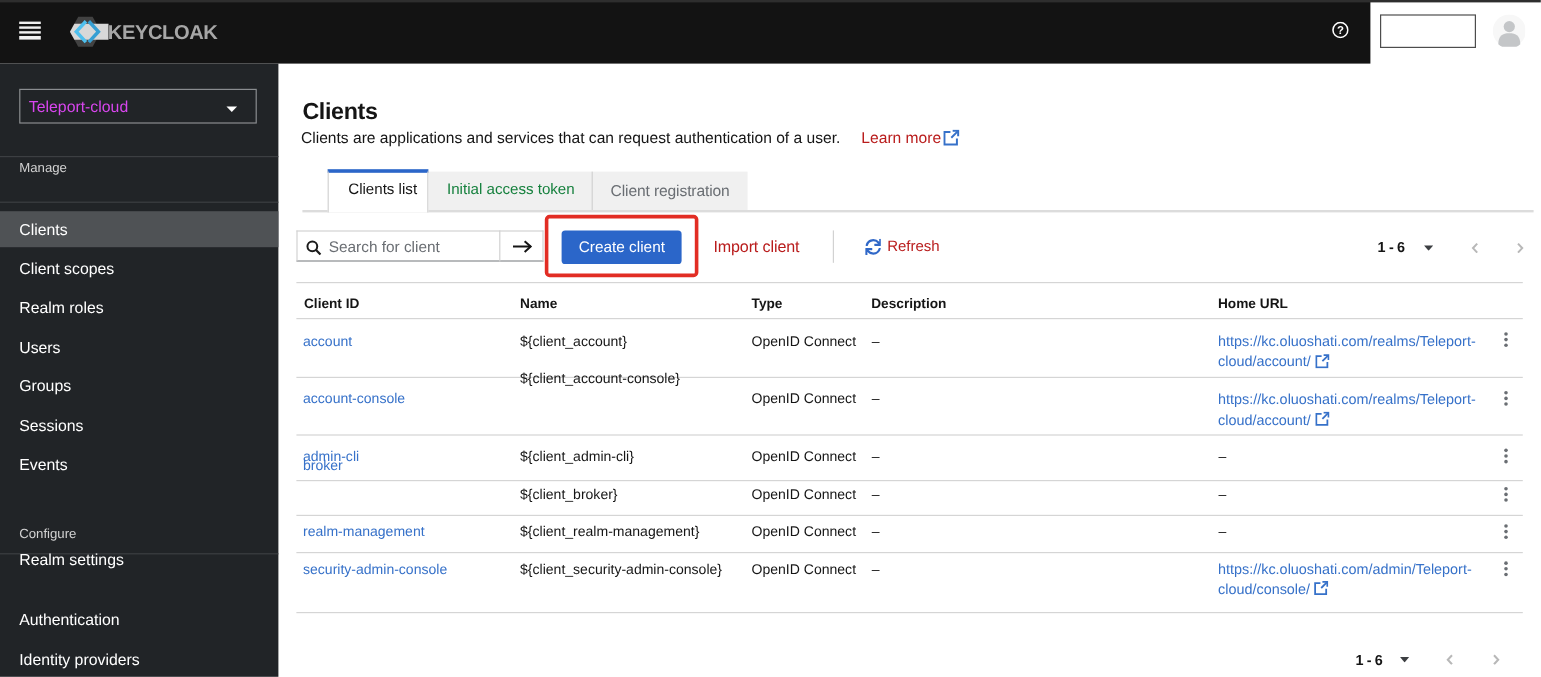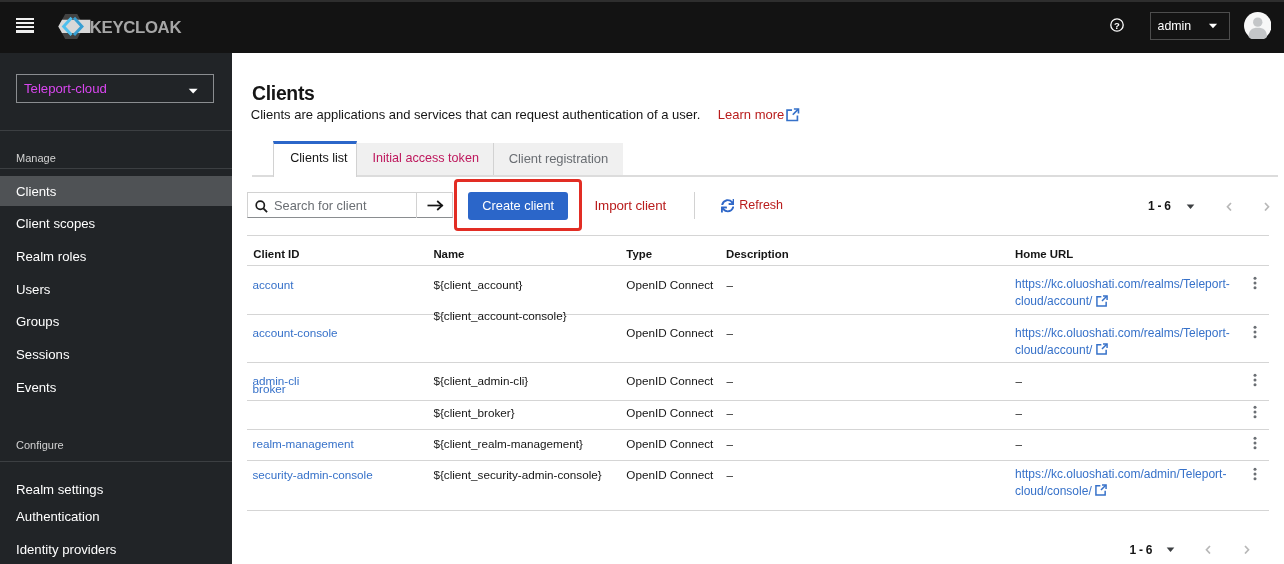--- a/index.html
+++ b/index.html
@@ -1,20 +1,20 @@
 <!DOCTYPE html>
 <html><head>
 <meta charset="utf-8">
 <style>
   * { margin:0; padding:0; box-sizing:border-box; }
   html,body { width:1284px; height:564px; }
   body { font-family:"Liberation Sans",sans-serif; position:relative; background:#fff; overflow:hidden; }
   .abs { position:absolute; }
   .lnk { color:#b91c1c; }
-  .hdr { position:absolute; left:0; top:0; width:1284px; height:53px; background:#131313; }
+  .hdr { position:absolute; left:0; top:0; width:1142px; height:53px; background:#131313; }
   .sbar { position:absolute; left:0; top:53px; width:231.5px; height:511px; background:#212427; }
   .navitem { position:absolute; left:16px; color:#fff; font-size:13.2px; line-height:13px; }
   .seclbl { position:absolute; left:16px; color:#d2d2d2; font-size:11px; line-height:11px; }
   .sline { position:absolute; left:0; width:231.5px; height:1px; background:#3c3f42; }
   .rowline { position:absolute; left:246.5px; width:1022px; height:1px; background:#d5d5d5; }
   .thd { position:absolute; font-size:11.4px; line-height:12px; font-weight:bold; color:#151515; }
   .tcell { position:absolute; font-size:11.7px; line-height:12px; color:#151515; }
   .tlink { position:absolute; font-size:11.7px; line-height:12px; color:#3671c9; }
   .turl { position:absolute; font-size:12px; line-height:16.8px; color:#3671c9; }
   .eli { display:inline-block; vertical-align:-1.5px; }
@@ -57,52 +57,52 @@
 </div>
 
 <div class="sbar">
 
   <div class="abs" style="left:16px;top:20.5px;width:197.6px;height:29.5px;border:1px solid #8a8d90;"></div>
   <div class="abs" style="left:24px;top:28.8px;font-size:13.2px;line-height:13px;color:#d946ef;">Teleport-cloud</div>
   <svg class="abs" style="left:188.4px;top:34.6px;" width="10.3" height="6" viewBox="0 0 10.3 6">
     <path d="M0.7 0.7 L9.6 0.7 L5.15 5.4 Z" fill="#fff"></path>
   </svg>
   <div class="sline" style="top:76.5px;"></div>
-  <div class="seclbl" style="top:100px;">Manage</div>
+  <div class="seclbl" style="top:82px;">Manage</div>
   <div class="sline" style="top:115.4px;"></div>
   <div class="abs" style="left:0;top:123px;width:231.5px;height:29.5px;background:#4f5255;"></div>
   <div class="navitem" style="top:131.7px;">Clients</div>
   <div class="navitem" style="top:164px;">Client scopes</div>
   <div class="navitem" style="top:197px;">Realm roles</div>
   <div class="navitem" style="top:229.5px;">Users</div>
   <div class="navitem" style="top:262.2px;">Groups</div>
   <div class="navitem" style="top:294.5px;">Sessions</div>
   <div class="navitem" style="top:327.5px;">Events</div>
   <div class="seclbl" style="top:387px;">Configure</div>
   <div class="sline" style="top:408px;"></div>
-  <div class="navitem" style="top:430px;">Realm settings</div>
+  <div class="navitem" style="top:407px;">Realm settings</div>
   <div class="navitem" style="top:457px;">Authentication</div>
   <div class="navitem" style="top:490.3px;">Identity providers</div>
 </div>
 
 <div class="abs" style="left:252px;top:83.6px;font-size:19.4px;line-height:19px;font-weight:bold;letter-spacing:-0.3px;color:#151515;">Clients</div>
 <div class="abs" style="left:250.8px;top:108.2px;font-size:13px;line-height:13px;color:#151515;">Clients are applications and services that can request authentication of a user.</div>
 <div class="abs lnk" style="left:717.8px;top:108.2px;font-size:13px;line-height:13px;">Learn more</div>
 <svg class="abs" style="left:786.3px;top:108.2px;" width="13.5" height="13.5" viewBox="0 0 13 13">
   <path d="M11 7.2 V12 H1 V2 H5.8" fill="none" stroke="#3671c9" stroke-width="1.6"></path>
   <path d="M7.6 1 H12 V5.4" fill="none" stroke="#3671c9" stroke-width="1.6"></path>
   <path d="M11.6 1.4 L6.5 6.5" fill="none" stroke="#3671c9" stroke-width="1.6"></path>
 </svg>
 
 <div class="abs" style="left:357px;top:143px;width:265.5px;height:32.4px;background:#f0f0f0;"></div>
 <div class="abs" style="left:493px;top:143px;width:1px;height:32.5px;background:#d2d2d2;"></div>
 <div class="abs" style="left:252px;top:175.4px;width:1026px;height:1.5px;background:#dcdcdc;"></div>
 <div class="abs" style="left:272.5px;top:141px;width:84.5px;height:36px;background:#fff;border-top:3px solid #2b66c9;border-left:1px solid #d2d2d2;border-right:1px solid #d2d2d2;"></div>
 <div class="abs" style="left:290.2px;top:151.6px;font-size:12.6px;line-height:13px;color:#151515;">Clients list</div>
-<div class="abs" style="left:372.5px;top:151.6px;font-size:12.6px;line-height:13px;color:#be185d;">Initial access token</div>
+<div class="abs" style="left:372.5px;top:151.6px;font-size:12.6px;line-height:13px;color:#15803d;">Initial access token</div>
 <div class="abs" style="left:508.8px;top:151.6px;font-size:13px;letter-spacing:-0.1px;line-height:13px;color:#6a6e73;">Client registration</div>
 
 <div class="abs" style="left:246.5px;top:191.8px;width:206.5px;height:26.5px;border:1px solid #d2d2d2;border-bottom-color:#8a8d90;"></div>
 <div class="abs" style="left:416px;top:191.8px;width:1px;height:26.5px;background:#d2d2d2;"></div>
 <svg class="abs" style="left:255px;top:199.5px;" width="13" height="13" viewBox="0 0 14 14">
   <circle cx="5.7" cy="5.7" r="4.4" fill="none" stroke="#1b1b1b" stroke-width="1.8"></circle>
   <path d="M9 9 L13 13" stroke="#1b1b1b" stroke-width="2"></path>
 </svg>
 <div class="abs" style="left:274px;top:199.1px;font-size:12.8px;line-height:13px;color:#6a6e73;">Search for client</div>
 <svg class="abs" style="left:425.5px;top:199px;" width="19" height="13" viewBox="0 0 19 13">

